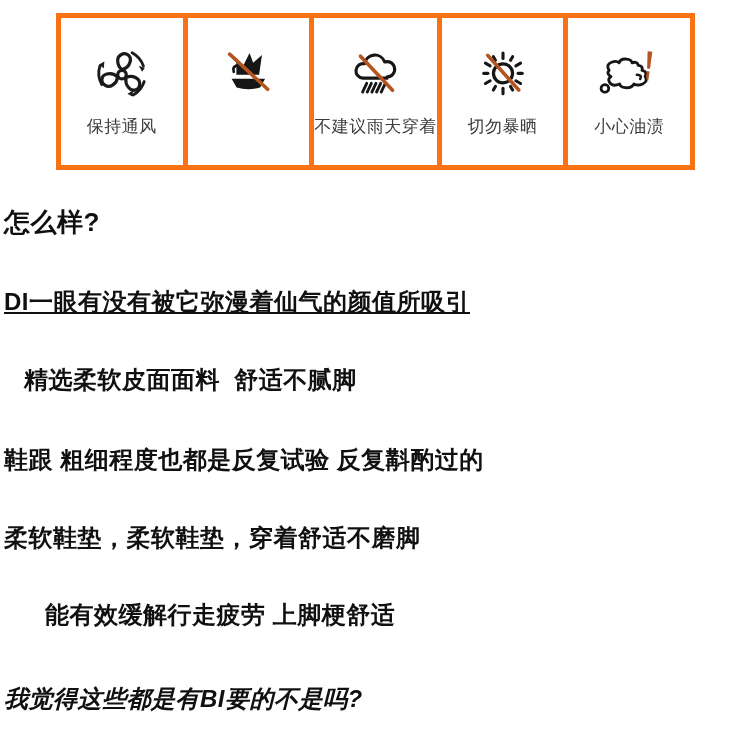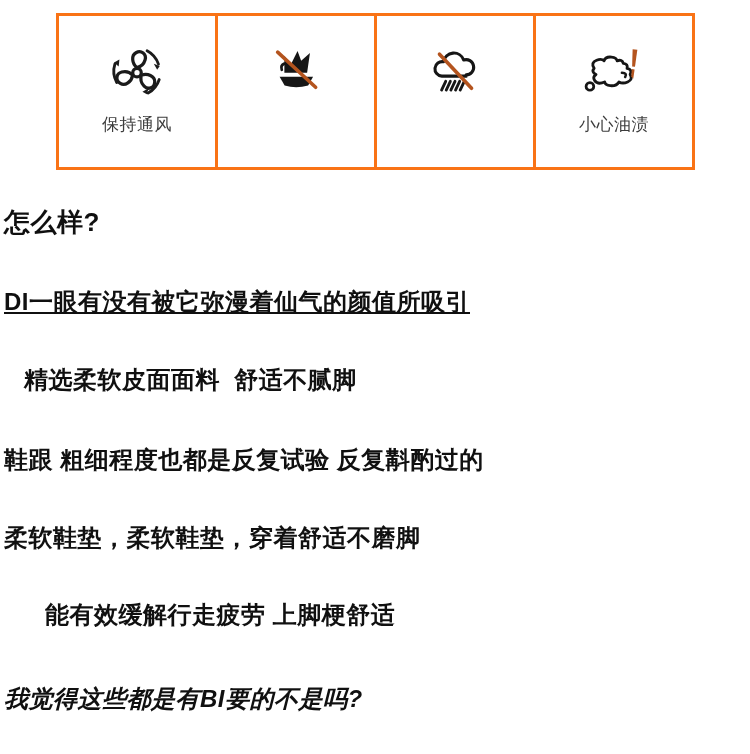--- a/index.html
+++ b/index.html
@@ -19,21 +19,21 @@
     position: absolute;
     left: 56px;
     top: 13px;
     width: 639px;
     height: 157px;
     display: flex;
     background: #ffffff;
   }
   .care-box {
     flex: 1 1 0;
-    border: 3px solid #f97316;
+    border: 5px solid #f97316;
     background: #ffffff;
     display: flex;
     flex-direction: column;
     align-items: center;
     box-sizing: border-box;
     padding-top: 25px;
   }
   .care-box + .care-box { border-left: none; }
   .icon {
     width: 62px;
@@ -114,22 +114,44 @@
       <path d="M32.6 27.2 H13.8 a5.6 5.6 0 1 1 1.3 -11.1 a8.1 8.1 0 0 1 15.6 -1.4 a5.9 5.9 0 1 1 1.9 11.5 z" fill="none" stroke="#161616" stroke-width="2.4" stroke-linecap="round" stroke-linejoin="round"></path>
       <g stroke="#161616" stroke-width="2.2" stroke-linecap="round">
         <line x1="13.6" y1="38.0" x2="16.8" y2="31.2"></line>
         <line x1="17.2" y1="38.0" x2="20.4" y2="31.2"></line>
         <line x1="20.8" y1="38.0" x2="24.0" y2="31.2"></line>
         <line x1="24.4" y1="38.0" x2="27.6" y2="31.2"></line>
         <line x1="28.0" y1="38.0" x2="31.2" y2="31.2"></line>
       </g>
       <line x1="12.0" y1="10.2" x2="36.8" y2="36.6" stroke="#b4541e" stroke-width="2.8" stroke-linecap="round"></line>
     </svg>
+    <div class="care-label">不建议雨天穿着</div>
   </div>
 
+  <div class="care-box">
+    <svg class="icon" viewBox="0 0 48 48">
+      <circle cx="24" cy="23.5" r="7.4" fill="none" stroke="#161616" stroke-width="2.5"></circle>
+      <g stroke="#161616" stroke-width="2.4" stroke-linecap="round">
+        <line x1="24" y1="7.8" x2="24" y2="12.0" transform="rotate(0 24 23.5)"></line>
+        <line x1="24" y1="8.6" x2="24" y2="11.8" transform="rotate(30 24 23.5)"></line>
+        <line x1="24" y1="7.8" x2="24" y2="12.0" transform="rotate(60 24 23.5)"></line>
+        <line x1="24" y1="8.6" x2="24" y2="11.8" transform="rotate(90 24 23.5)"></line>
+        <line x1="24" y1="7.8" x2="24" y2="12.0" transform="rotate(120 24 23.5)"></line>
+        <line x1="24" y1="8.6" x2="24" y2="11.8" transform="rotate(150 24 23.5)"></line>
+        <line x1="24" y1="7.8" x2="24" y2="12.0" transform="rotate(180 24 23.5)"></line>
+        <line x1="24" y1="8.6" x2="24" y2="11.8" transform="rotate(210 24 23.5)"></line>
+        <line x1="24" y1="7.8" x2="24" y2="12.0" transform="rotate(240 24 23.5)"></line>
+        <line x1="24" y1="8.6" x2="24" y2="11.8" transform="rotate(270 24 23.5)"></line>
+        <line x1="24" y1="7.8" x2="24" y2="12.0" transform="rotate(300 24 23.5)"></line>
+        <line x1="24" y1="8.6" x2="24" y2="11.8" transform="rotate(330 24 23.5)"></line>
+      </g>
+      <line x1="12.2" y1="9.6" x2="36.2" y2="36.4" stroke="#b4541e" stroke-width="2.8" stroke-linecap="round"></line>
+    </svg>
+    <div class="care-label">切勿暴晒</div>
+  </div>
 
   <div class="care-box">
     <svg class="icon icon-wide" viewBox="0 0 58 46">
       <path d="M13 20 Q10 15.5 15 13.5 Q19 12 21 14 Q22 10.5 27 11 Q31 11.4 31.5 14 Q35.5 12.5 36.5 16 Q40.5 16.5 39.5 20 Q44 21 42 25 Q44.5 29 40 31 Q36 32.8 33 31 Q31 34.5 26 34 Q22 33.6 21.5 31 Q16 33.5 13.5 30 Q11.5 27 14.5 25 Q10.5 23 13 20 Z" fill="none" stroke="#161616" stroke-width="2.3" stroke-linejoin="round"></path>
       <path d="M35.4 23.6 q4.6 0.4 2.6 3.4" fill="none" stroke="#161616" stroke-width="2.1" stroke-linecap="round"></path>
       <circle cx="9.6" cy="34.6" r="3.1" fill="none" stroke="#161616" stroke-width="2.2"></circle>
       <path d="M44.0 4.6 L47.8 5.0 L45.9 18.8 L43.6 18.5 Z" fill="#b4541e"></path>
       <path d="M43.3 20.6 L45.6 20.9 L44.5 28.4 L42.9 26.6 Z" fill="#b4541e"></path>
     </svg>
     <div class="care-label">小心油渍</div>

